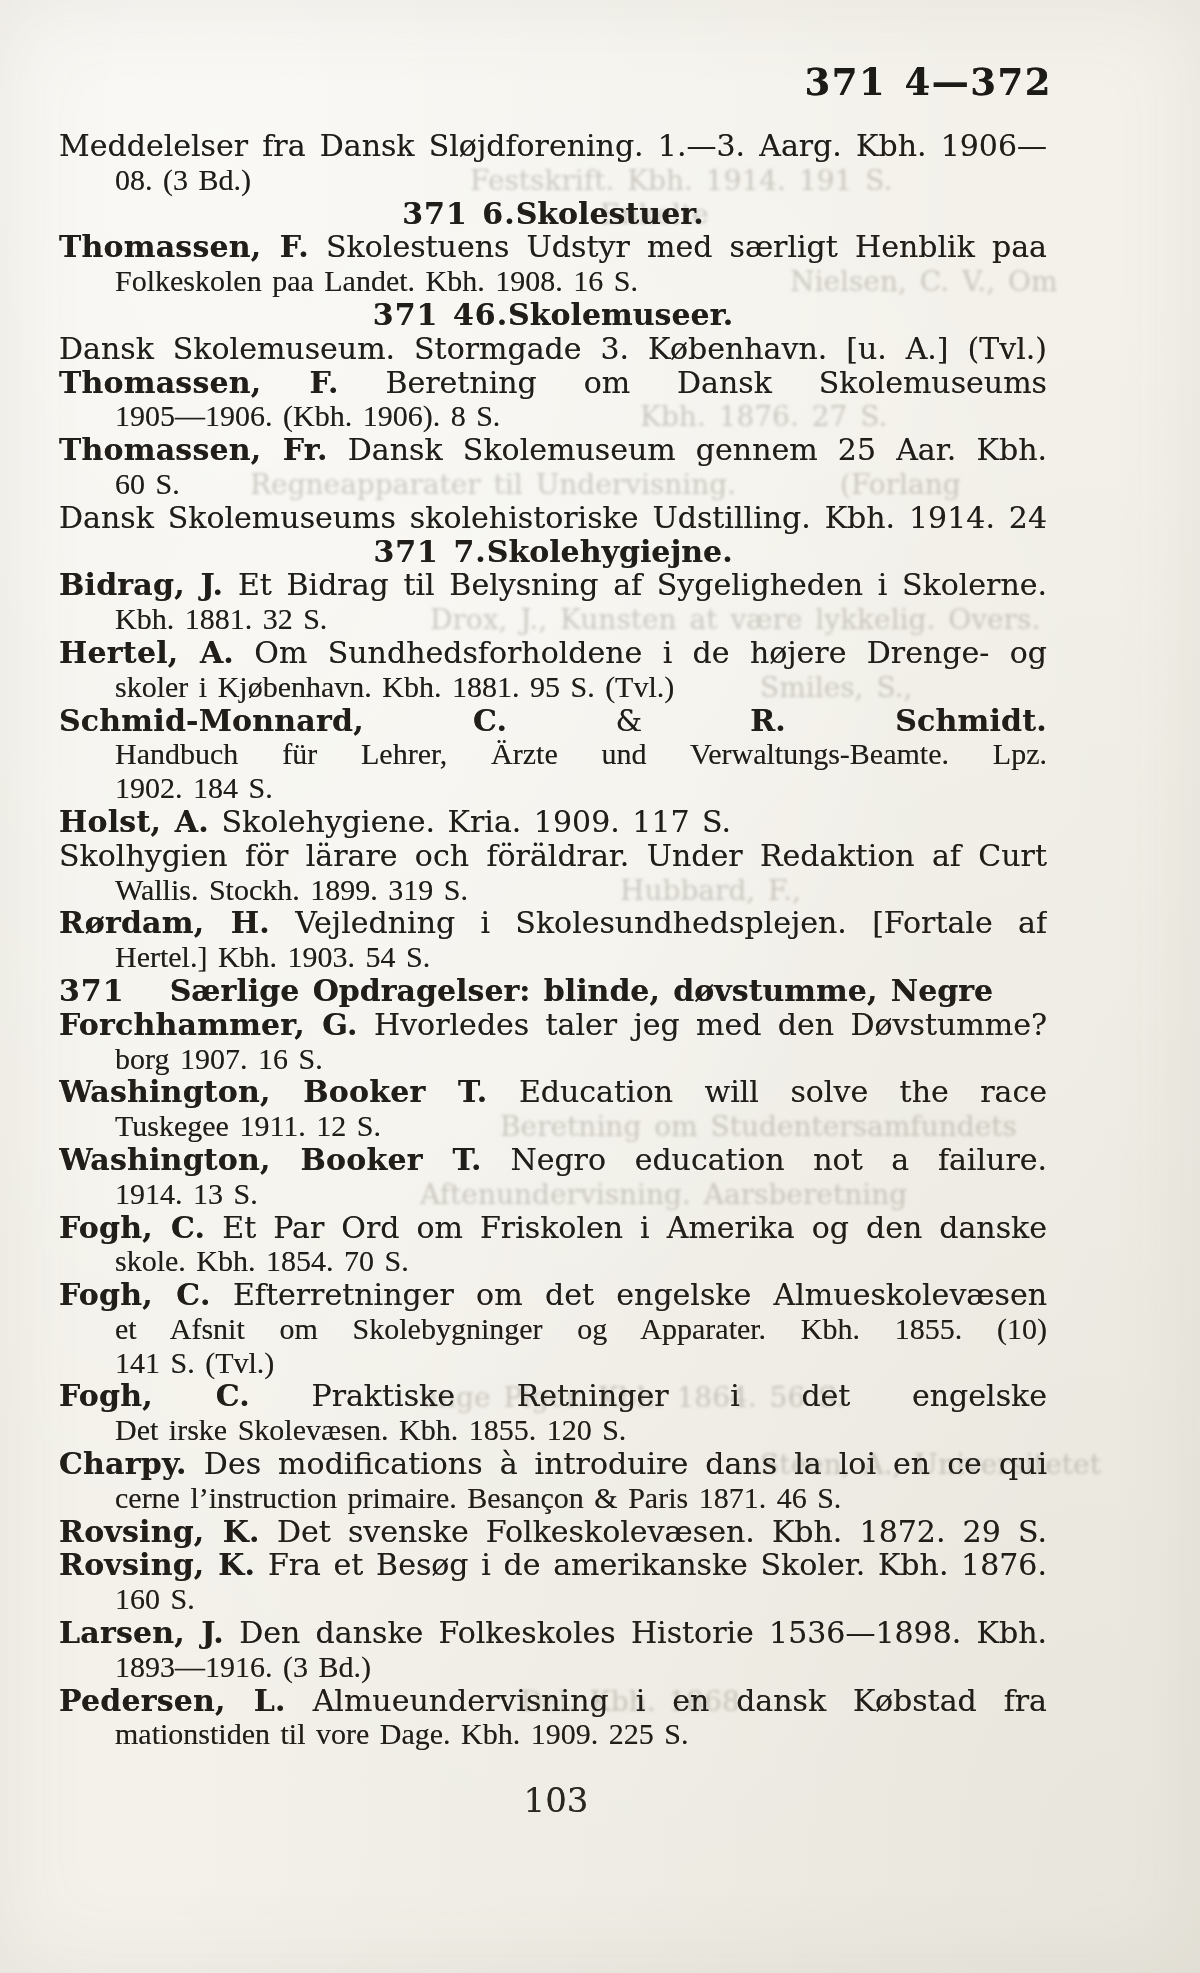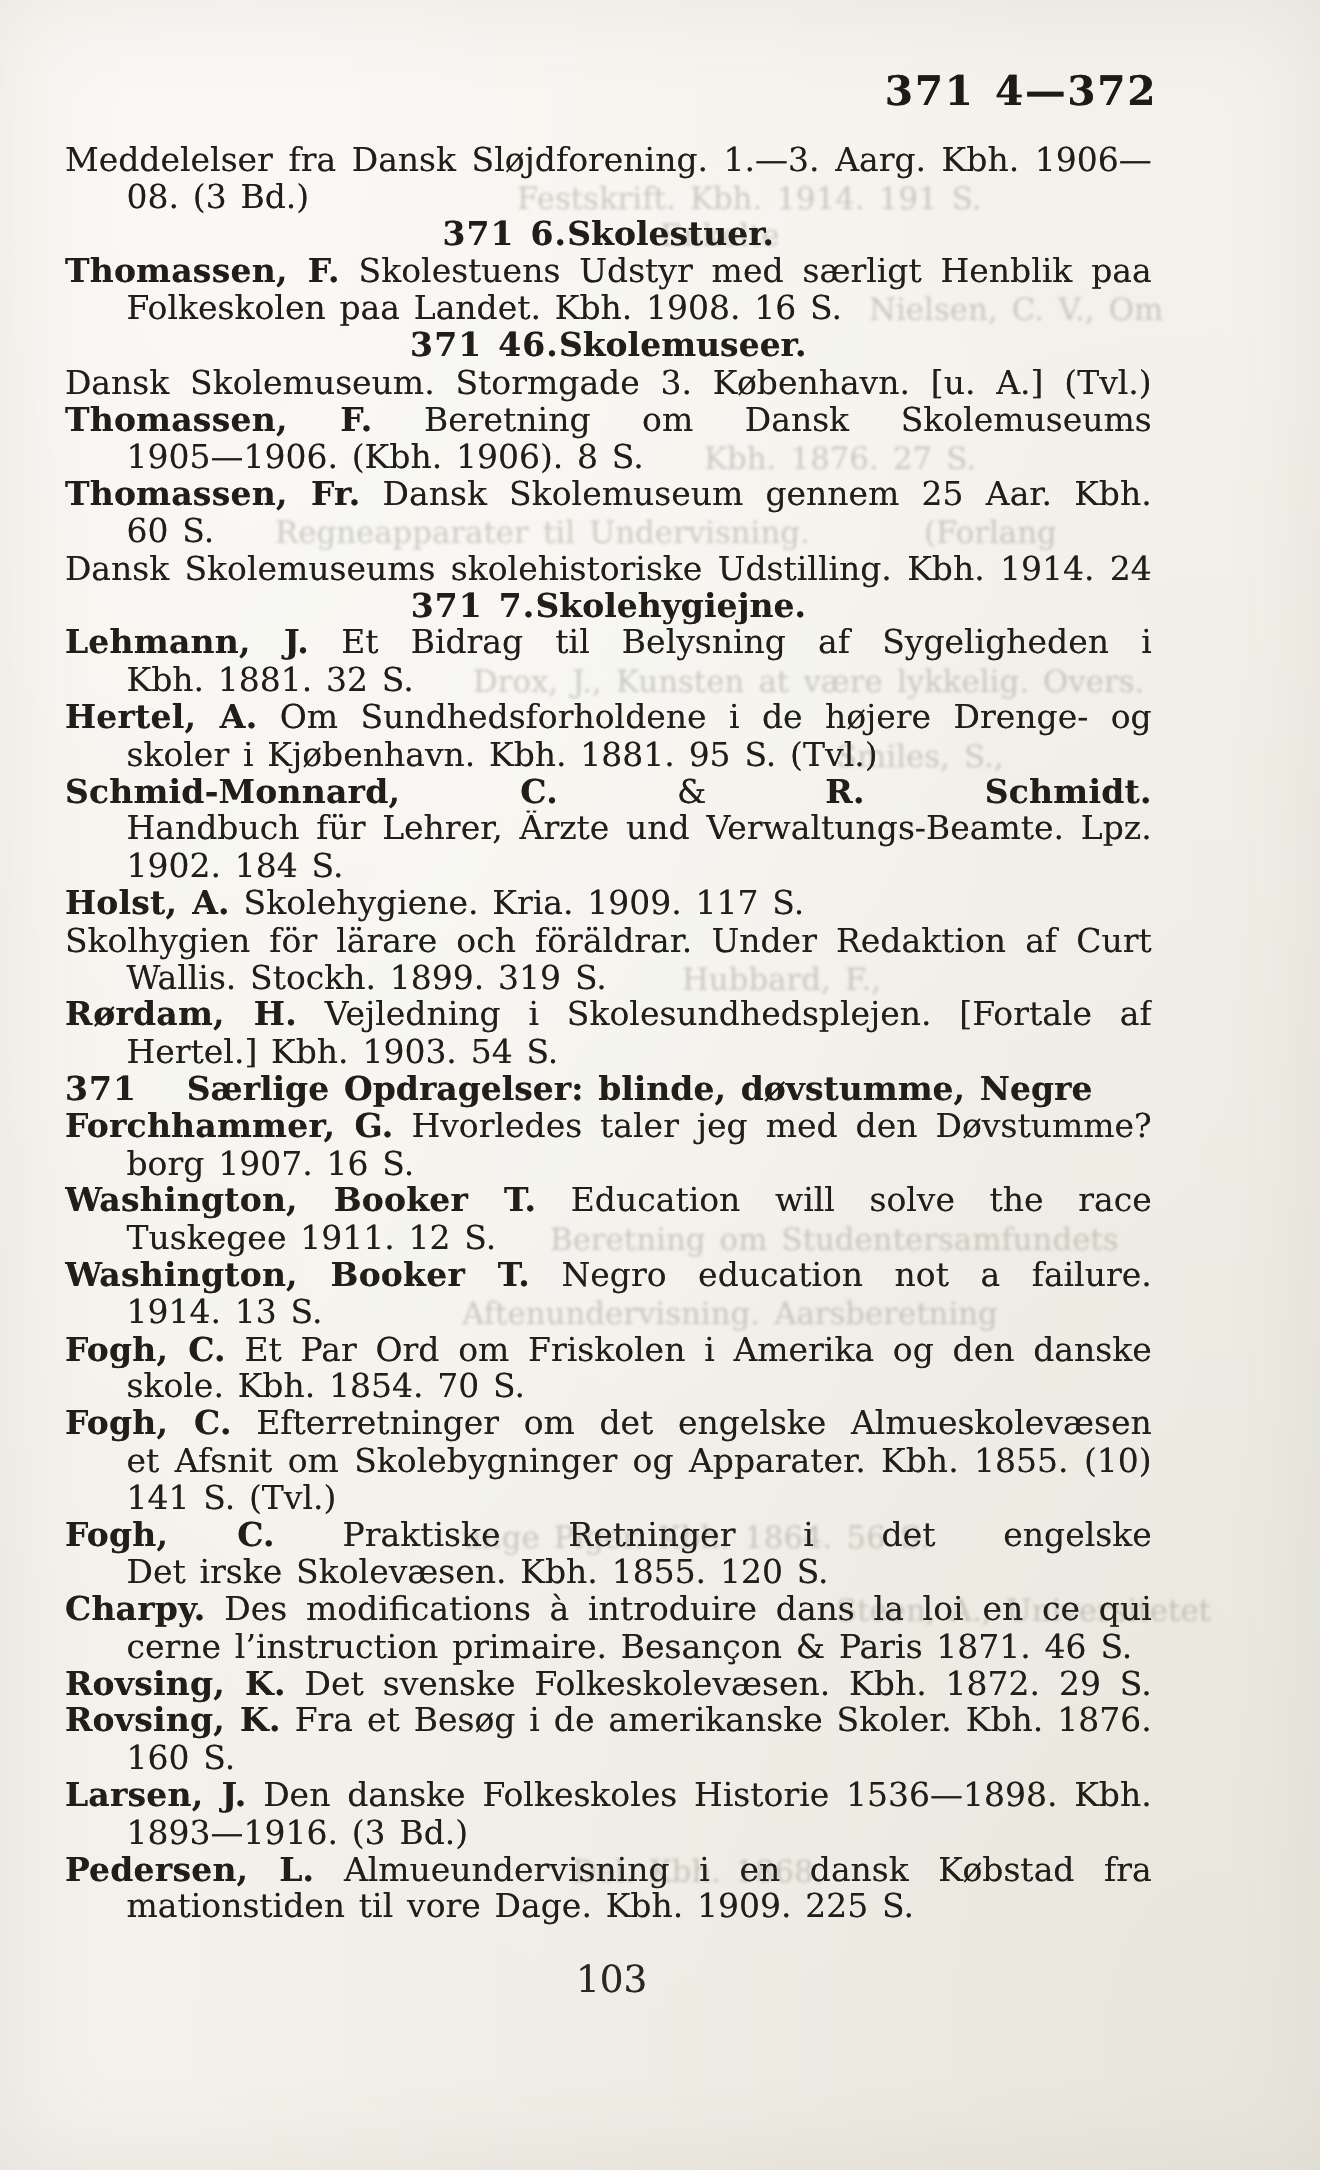--- a/index.html
+++ b/index.html
@@ -44,21 +44,21 @@
     text-shadow: 0 0 .5px rgba(30,27,22,.55);
   }
   .line {
     height: 33.8px;
     overflow: hidden;
     text-align: justify;
     text-align-last: justify;
     white-space: normal;
   }
   .line.nojust { text-align-last: left; }
-  .line.cont { padding-left: 56px; }
+  .line.cont { padding-left: 56px; font-family: Liberation Serif, serif; }
   .line b { font-weight: 700; letter-spacing: .2px; }
 
   
   .line.section {
     display: flex;
     justify-content: center;
     text-align: left;
   }
   .section .sec-num   { font-weight: 700; letter-spacing: 1px; }
   .section .sec-title { font-weight: 700; }
@@ -127,21 +127,21 @@
       <div class="line"><span>Dansk Skolemuseum. Stormgade 3. København. [u. A.] (Tvl.)</span></div>
       <div class="line"><b>Thomassen, F.</b><span> Beretning om Dansk Skolemuseums Virksomhed.</span></div>
       <div class="line cont nojust"><span>1905—1906.  (Kbh. 1906).  8 S.</span></div>
       <div class="line"><b>Thomassen, Fr.</b><span> Dansk Skolemuseum gennem 25 Aar. Kbh. 1912.</span></div>
       <div class="line cont nojust"><span>60 S.</span></div>
       <div class="line"><span>Dansk Skolemuseums skolehistoriske Udstilling. Kbh. 1914. 24 S.</span></div>
       <div class="line section">
         <span class="sec-num">371 7.</span>
         <span class="sec-title">Skolehygiejne.</span>
       </div>
-      <div class="line"><b>Lehmann, J.</b><span> Et Bidrag til Belysning af Sygeligheden i Skolerne.</span></div>
+      <div class="line"><b>Bidrag, J.</b><span> Et Bidrag til Belysning af Sygeligheden i Skolerne.</span></div>
       <div class="line cont nojust"><span>Kbh. 1881.  32 S.</span></div>
       <div class="line"><b>Hertel, A.</b><span> Om Sundhedsforholdene i de højere Drenge- og Pige-</span></div>
       <div class="line cont nojust"><span>skoler i Kjøbenhavn. Kbh. 1881.  95 S. (Tvl.)</span></div>
       <div class="line"><b>Schmid-Monnard, C.</b><span> &amp; </span><b>R. Schmidt.</b><span> Schulgesundheitspflege. Ein</span></div>
       <div class="line cont"><span>Handbuch für Lehrer, Ärzte und Verwaltungs-Beamte. Lpz.</span></div>
       <div class="line cont nojust"><span>1902.  184 S.</span></div>
       <div class="line nojust"><b>Holst, A.</b><span> Skolehygiene. Kria. 1909. 117 S.</span></div>
       <div class="line"><span>Skolhygien för lärare och föräldrar.  Under Redaktion af Curt</span></div>
       <div class="line cont nojust"><span>Wallis.  Stockh. 1899.  319 S.</span></div>
       <div class="line"><b>Rørdam, H.</b><span> Vejledning i Skolesundhedsplejen. [Fortale af Axel</span></div>

